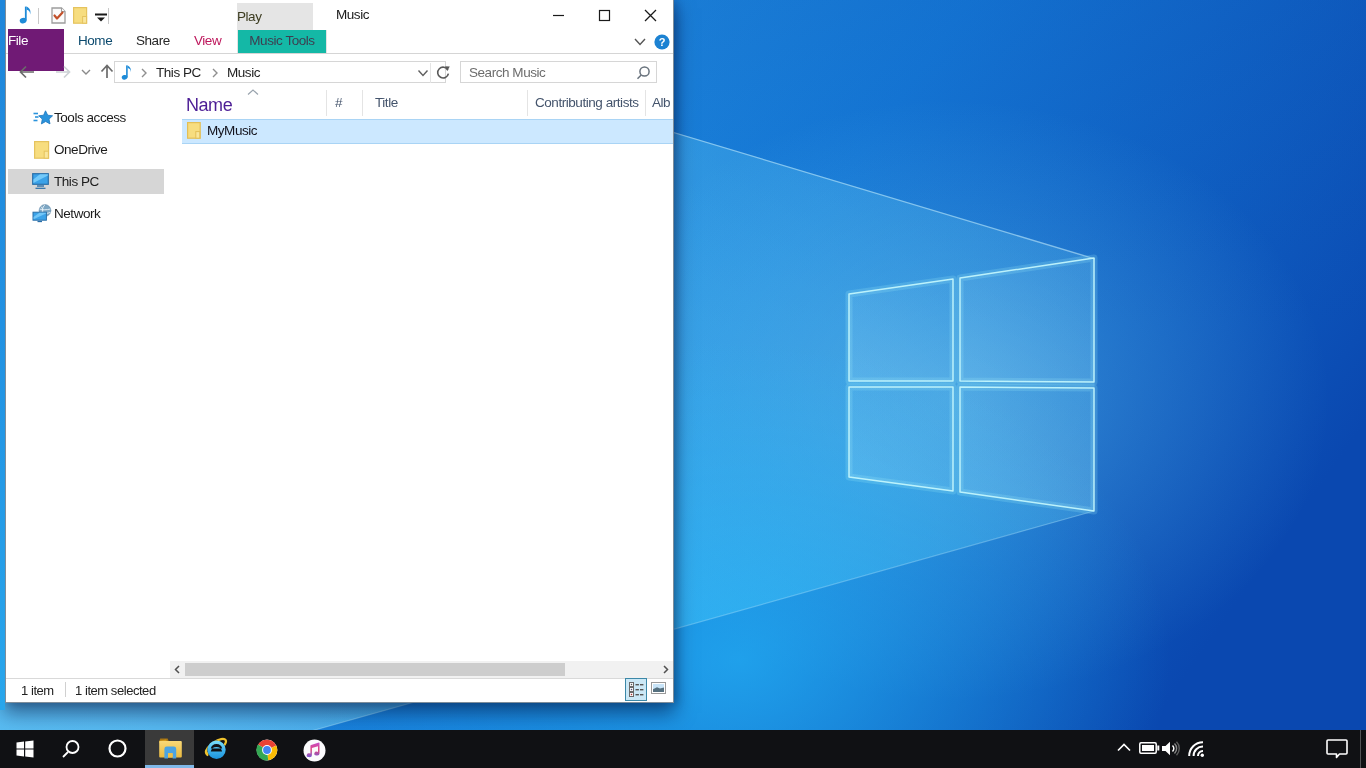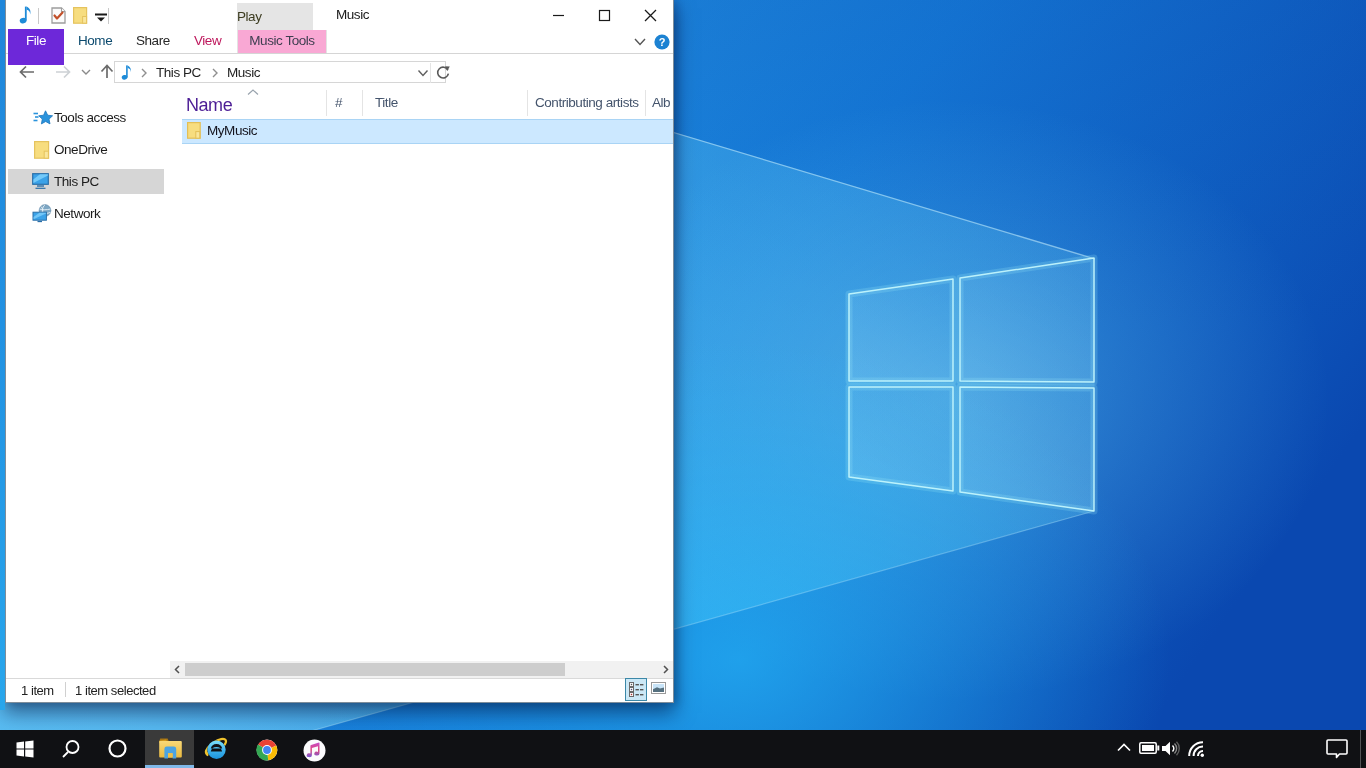--- a/index.html
+++ b/index.html
@@ -101,25 +101,25 @@
   <div class="abs" style="left:231px;top:3px;width:76px;height:27px;background:#e5e5e5;color:#3c3c20;font-size:13.5px;line-height:27px;letter-spacing:-0.45px">Play</div>
   <div class="t" style="left:330px;top:7px;font-size:13.5px;color:#1a1a1a;letter-spacing:-0.45px">Music</div>
 
   <svg class="abs" style="left:544px;top:6px" width="120" height="20" viewBox="0 0 120 20">
     <line x1="3" y1="9.5" x2="14" y2="9.5" stroke="#1a1a1a" stroke-width="1.2"></line>
     <rect x="49.5" y="4.5" width="10" height="10" fill="none" stroke="#1a1a1a" stroke-width="1.2"></rect>
     <path d="M95 4 L106 15 M106 4 L95 15" stroke="#1a1a1a" stroke-width="1.3"></path>
   </svg>
 
   <div class="abs" style="left:0;top:53px;width:667px;height:1px;background:#d5d5d5"></div>
-  <div class="abs" style="left:2px;top:29px;width:56px;height:36px;background:#6d28d9;color:#fff;font-size:13.5px;line-height:24px;text-align:center;letter-spacing:-0.45px">File</div>
+  <div class="abs" style="left:2px;top:29px;width:56px;height:42px;background:#701a75;color:#fff;font-size:13.5px;line-height:24px;letter-spacing:-0.45px">File</div>
   <div class="t" style="left:72px;top:33px;font-size:13.5px;color:#0c4a6e;letter-spacing:-0.45px">Home</div>
   <div class="t" style="left:130px;top:33px;font-size:13.5px;color:#282828;letter-spacing:-0.45px">Share</div>
   <div class="t" style="left:188px;top:33px;font-size:13.5px;color:#be185d;letter-spacing:-0.45px">View</div>
-  <div class="abs" style="left:231px;top:30px;width:90px;height:23px;background:#f9a8d4;border-left:1px solid #e3e3e3;border-right:1px solid #e3e3e3;color:#3e3e50;font-size:13.5px;line-height:22px;text-align:center;letter-spacing:-0.45px">Music Tools</div>
+  <div class="abs" style="left:231px;top:30px;width:90px;height:23px;background:#14b8a6;border-left:1px solid #e3e3e3;border-right:1px solid #e3e3e3;color:#3e3e50;font-size:13.5px;line-height:22px;text-align:center;letter-spacing:-0.45px">Music Tools</div>
   <svg class="abs" style="left:627px;top:37px" width="14" height="10" viewBox="0 0 14 10">
     <path d="M2 2 L7 7.5 L12 2" fill="none" stroke="#555" stroke-width="1.4"></path>
   </svg>
   <svg class="abs" style="left:648px;top:34px" width="16" height="16" viewBox="0 0 16 16">
     <circle cx="8" cy="8" r="7.6" fill="#1c82d2"></circle>
     <text x="8" y="12" font-size="11" font-weight="bold" fill="#fff" text-anchor="middle" font-family="Liberation Sans, sans-serif">?</text>
   </svg>
 
   <svg class="abs" style="left:12px;top:63px" width="96" height="18" viewBox="0 0 96 18">
     <path d="M3 9 L16 9 M8 3.5 L2.5 9 L8 14.5" fill="none" stroke="#6b6b6b" stroke-width="1.7"></path>
@@ -141,20 +141,27 @@
         <path d="M2 1 L6 5 L2 9" fill="none" stroke="#8f8f8f" stroke-width="1.4"></path>
       </svg>
     <div class="t" style="left:112px;top:3px;font-size:13.5px;color:#1f1f1f;letter-spacing:-0.45px">Music</div>
     <svg class="abs" style="left:302px;top:7px" width="12" height="9" viewBox="0 0 12 9">
         <path d="M1.5 1.5 L6 6.5 L10.5 1.5" fill="none" stroke="#5f5f5f" stroke-width="1.4"></path>
       </svg>
     <div class="abs" style="left:315px;top:1px;width:1px;height:20px;background:#e4e4e4"></div>
     <svg class="abs" style="left:320px;top:3px" width="16" height="16" viewBox="0 0 16 16">
       <path d="M12.9 5.1 A5.4 5.4 0 1 0 13.4 8.6" fill="none" stroke="#5a5a5a" stroke-width="1.6"></path>
       <path d="M10.1 1.2 L14.8 1.6 L12.2 5.9 Z" fill="#5a5a5a"></path>
+    </svg>
+  </div>
+  <div class="abs" style="left:454px;top:61px;width:197px;height:22px;border:1px solid #d6d6d6;background:#fff">
+    <div class="t" style="left:8px;top:3px;font-size:13.5px;color:#6d6d6d;letter-spacing:-0.45px">Search Music</div>
+    <svg class="abs" style="left:174px;top:3px" width="16" height="16" viewBox="0 0 16 16">
+      <circle cx="9.5" cy="6.5" r="4.6" fill="none" stroke="#68727c" stroke-width="1.5"></circle>
+      <line x1="6.2" y1="10" x2="2.5" y2="13.7" stroke="#68727c" stroke-width="1.5"></line>
     </svg>
   </div>
 
   <svg class="abs" style="left:27px;top:110px" width="21" height="16" viewBox="0 0 21 16">
     <path d="M12.5 0.8 L14.7 5.2 L19.6 5.8 L16 9.1 L17 13.9 L12.7 11.5 L8.4 13.9 L9.3 9.1 L5.7 5.8 L10.6 5.2 Z" fill="#2a93dc" stroke="#1c76bd" stroke-width="0.8"></path>
     <g stroke="#2a93dc" stroke-width="1.6">
         <line x1="0.5" y1="3.5" x2="5" y2="3.5"></line>
         <line x1="2" y1="7" x2="5.5" y2="7"></line>
         <line x1="0.5" y1="10.5" x2="4.5" y2="10.5"></line>
       </g>

